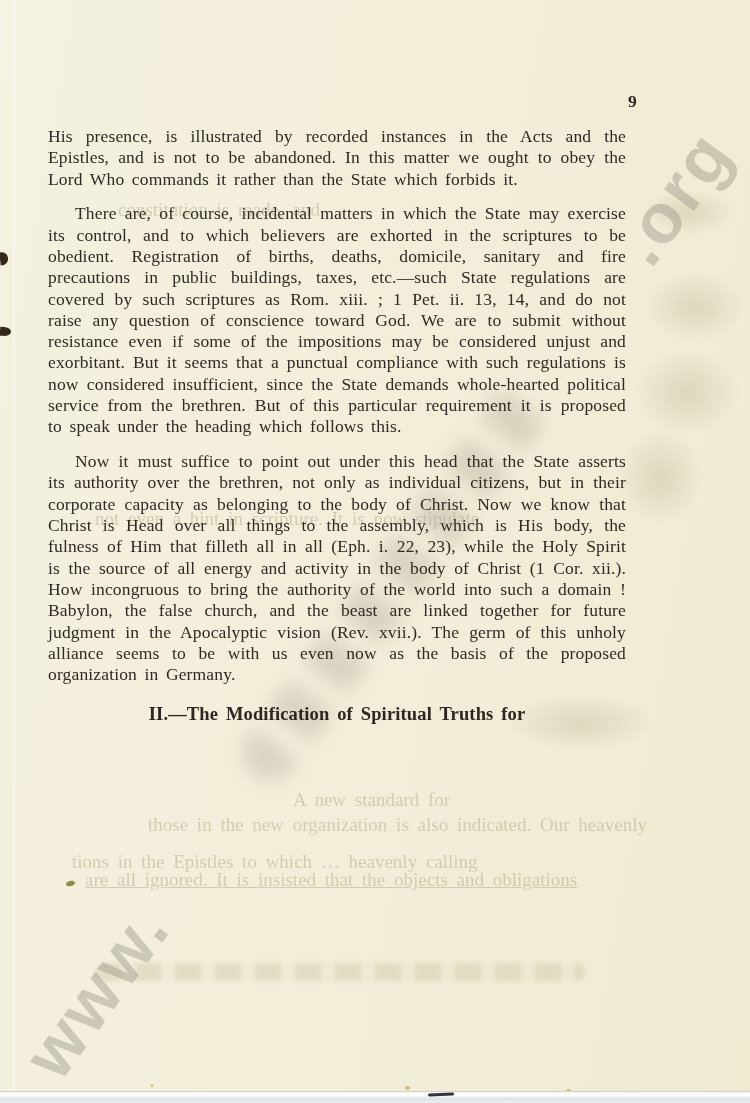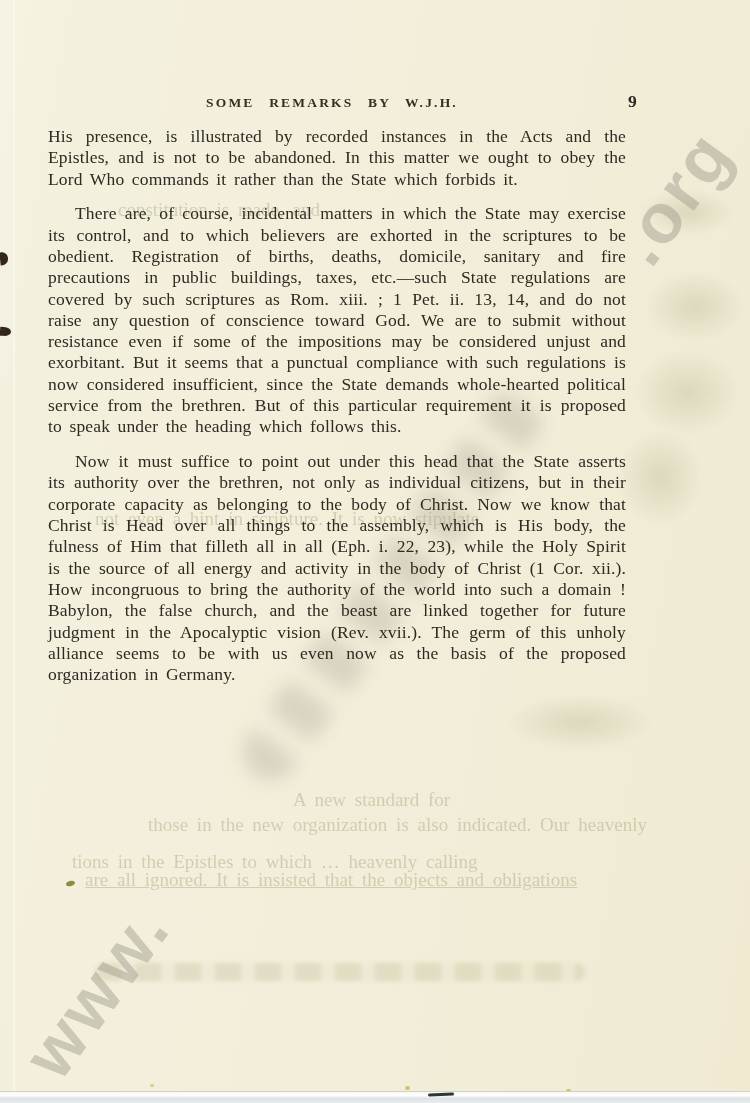--- a/index.html
+++ b/index.html
@@ -113,28 +113,28 @@
   <div class="smudge s4"></div>
   <div class="smudge s5"></div>
   <div class="smudge s6"></div>
 
   <div class="watermark">
     <span class="wm-start">www.</span>
     <span class="wm-mid"></span>
     <span class="wm-end">.org</span>
   </div>
 
-  <div class="running-header">SOME REMARKS BY W.J.H.</div>
   <div class="page-number">9</div>
 
   <div class="body-text">
     <p class="continuation">His presence, is illustrated by recorded instances in the Acts and the Epistles, and is not to be abandoned. In this matter we ought to obey the Lord Who commands it rather than the State which forbids it.</p>
     <p>There are, of course, incidental matters in which the State may exercise its control, and to which believers are exhorted in the scriptures to be obedient. Registration of births, deaths, domicile, sanitary and fire precautions in public buildings, taxes, etc.—such State regulations are covered by such scriptures as Rom. xiii. ; 1 Pet. ii. 13, 14, and do not raise any question of conscience toward God. We are to submit without resistance even if some of the impositions may be considered unjust and exorbitant. But it seems that a punctual compliance with such regulations is now considered insufficient, since the State demands whole-hearted political service from the brethren. But of this particular requirement it is proposed to speak under the heading which follows this.</p>
     <p>Now it must suffice to point out under this head that the State asserts its authority over the brethren, not only as individual citizens, but in their corporate capacity as belonging to the body of Christ. Now we know that Christ is Head over all things to the assembly, which is His body, the fulness of Him that filleth all in all (Eph. i. 22, 23), while the Holy Spirit is the source of all energy and activity in the body of Christ (1 Cor. xii.). How incongruous to bring the authority of the world into such a domain ! Babylon, the false church, and the beast are linked together for future judgment in the Apocalyptic vision (Rev. xvii.). The germ of this unholy alliance seems to be with us even now as the basis of the proposed organization in Germany.</p>
     <div class="section-heading">
+      <div>II.—The Modification of Spiritual Truths for</div>
     </div>
   </div>
 
   <div class="stitch st1"></div>
   <div class="stitch st2"></div>
   <div class="fleck f1"></div>
   <div class="fleck f2"></div>
   <div class="fleck f3"></div>
   <div class="fleck f4"></div>
   <div class="scan-dash"></div>

